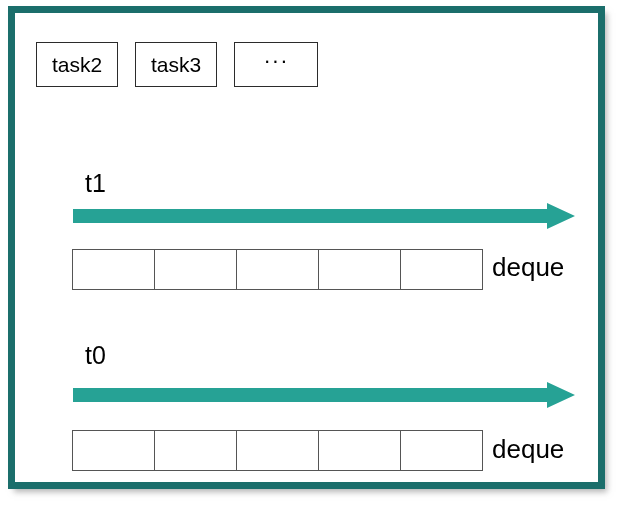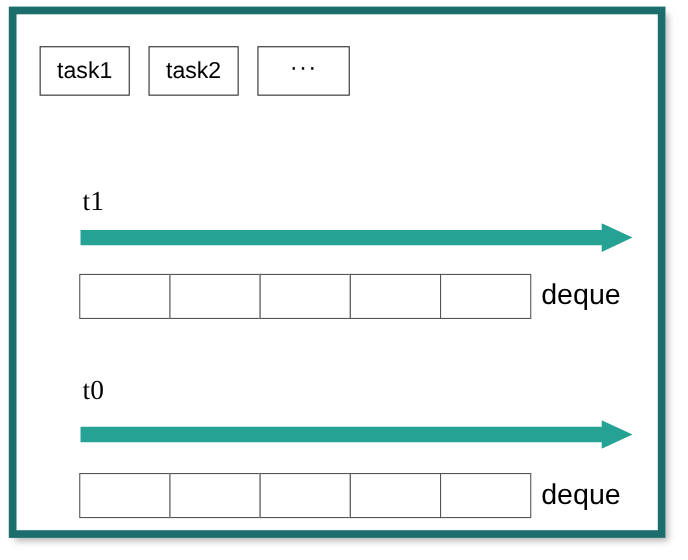--- a/index.html
+++ b/index.html
@@ -93,26 +93,25 @@
     color: #000000;
     line-height: 1;
     white-space: nowrap;
   }
   .deque-label.top    { top: 241px; }
   .deque-label.bottom { top: 423px; }
 
   
   .thread-label {
     position: absolute;
-    left: 60px;
+    left: 70px;
     font-size: 25px;
     color: #000000;
     line-height: 1;
     white-space: nowrap;
-    font-family: Liberation Serif, serif;
   }
   .thread-label.t1 { top: 158px; }
   .thread-label.t0 { top: 330px; }
 
   
   .arrow {
     position: absolute;
     left: 58px;
     width: 502px;
     height: 26px;
@@ -122,22 +121,22 @@
   .arrow svg { display: block; }
 </style>
 </head>
 <body>
 
 <div id="canvas">
 
   <div class="frame">
 
     <div class="strip task-strip">
-      <div class="cell">task1</div>
       <div class="cell">task2</div>
+      <div class="cell">task3</div>
       <div class="cell ellipsis">···</div>
     </div>
 
     <div class="thread-label t1">t1</div>
 
     <div class="arrow t1">
       <svg width="502" height="26" viewBox="0 0 502 26" xmlns="http://www.w3.org/2000/svg">
         <path d="M0 6 L474 6 L474 0 L502 13 L474 26 L474 20 L0 20 Z" fill="#26a295"></path>
       </svg>
     </div>

